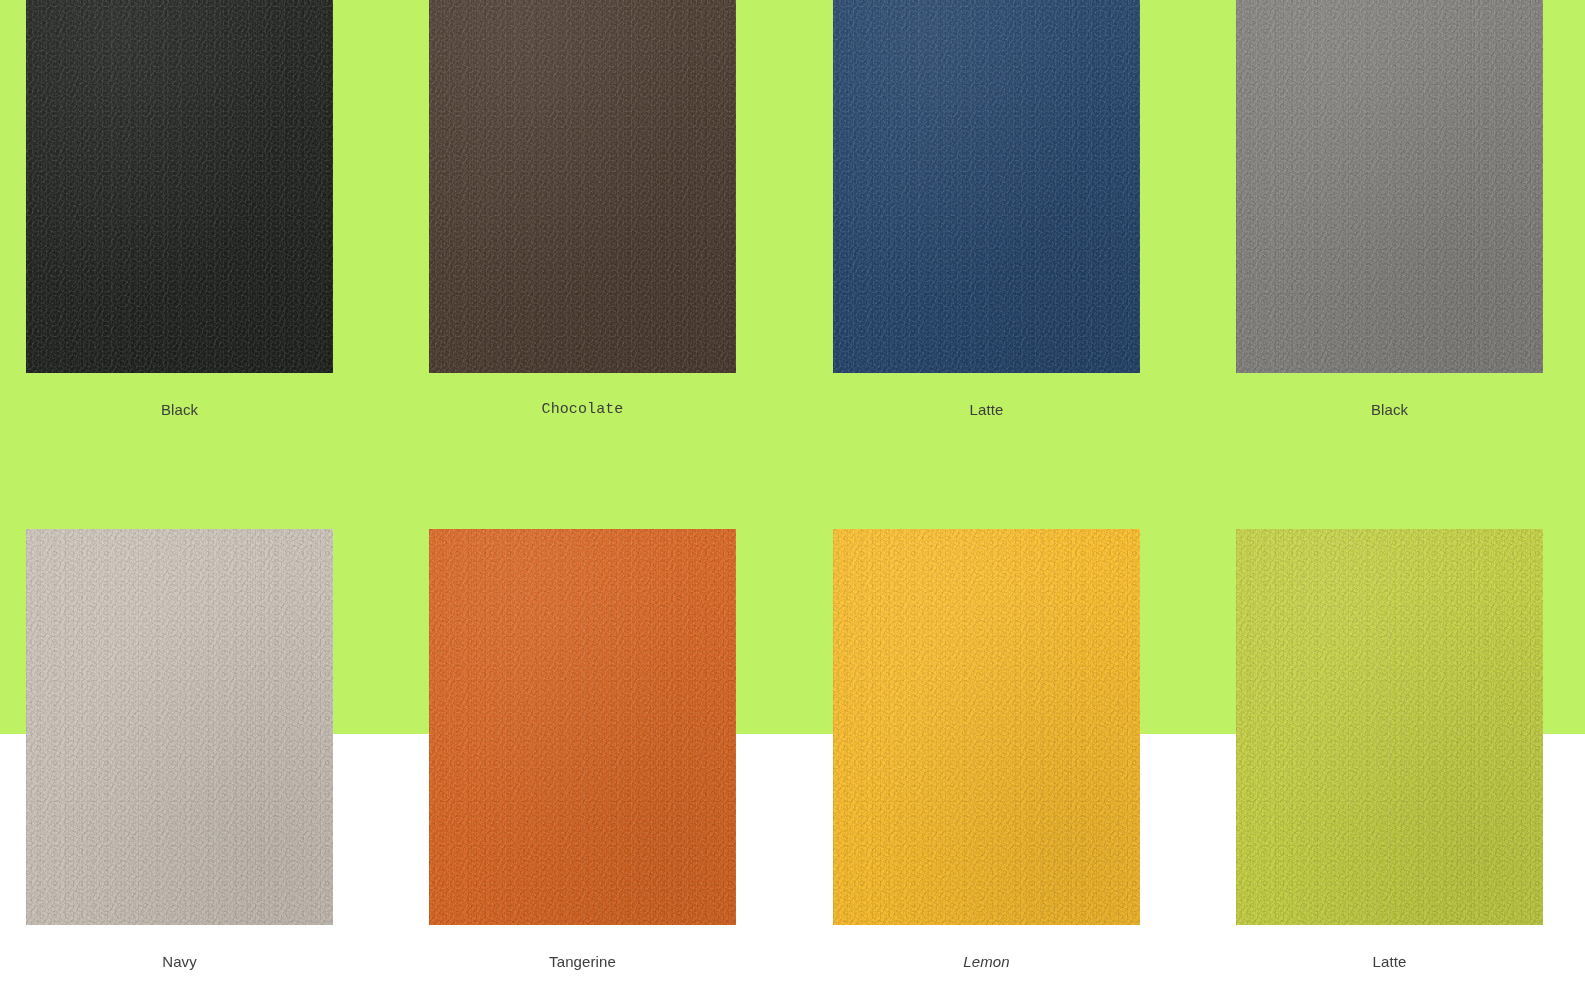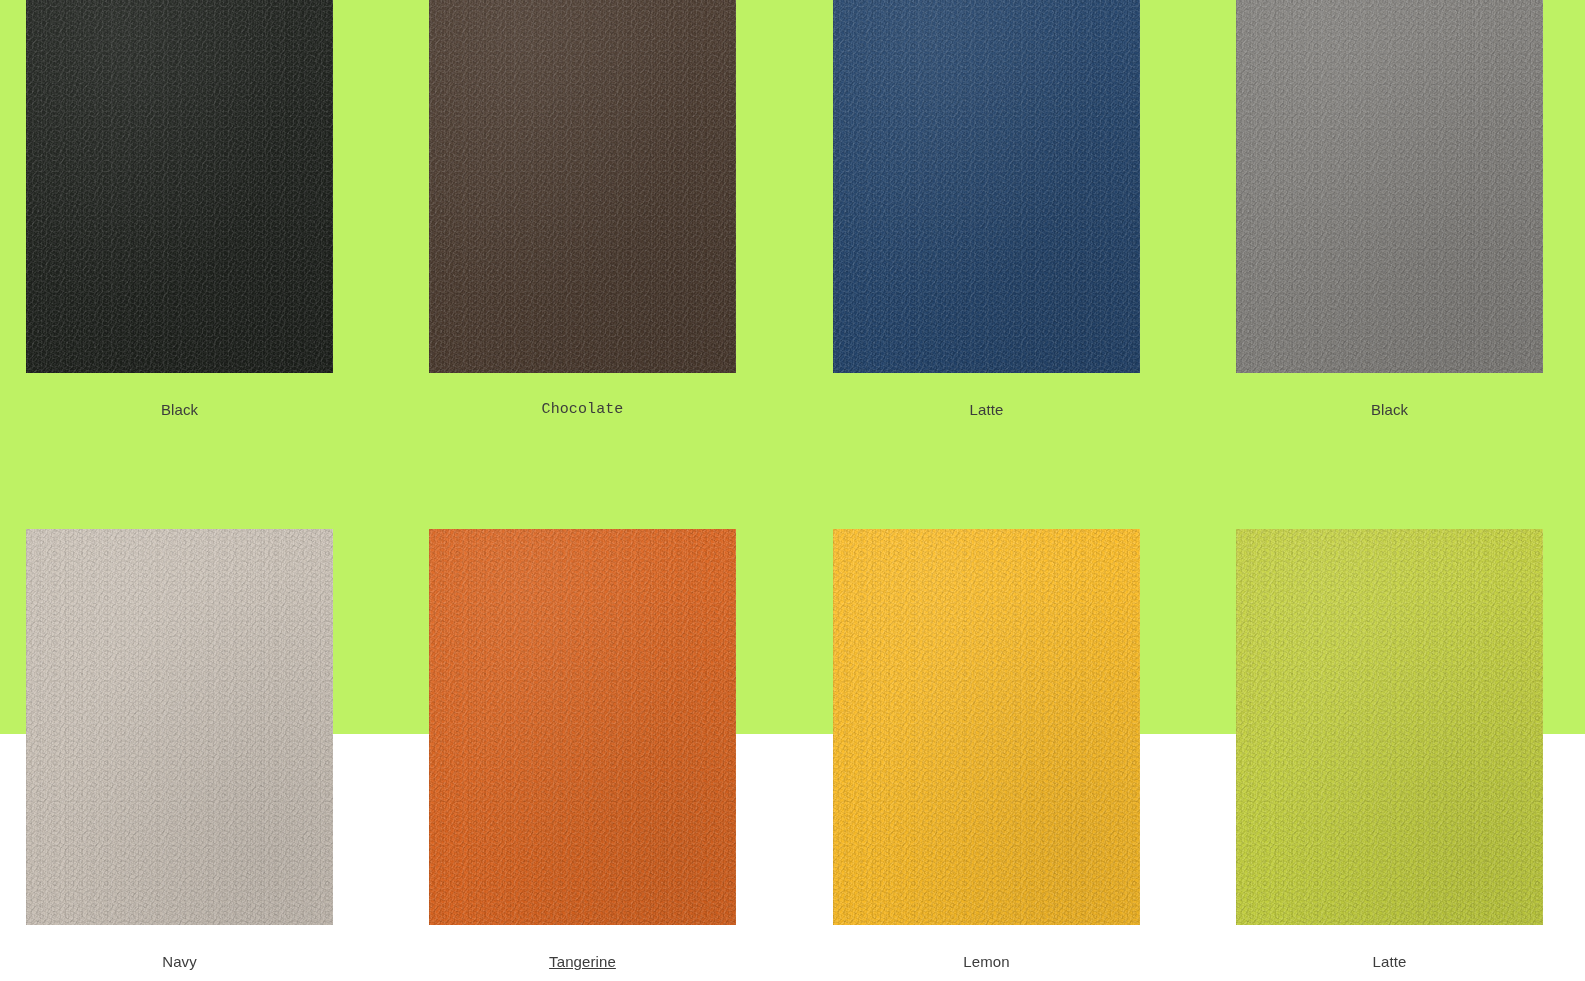--- a/index.html
+++ b/index.html
@@ -144,30 +144,30 @@
       </div>
       <div class="swatch-label" style="color: rgb(60, 60, 60);">Navy</div>
     </div>
 
     <div class="swatch-cell col-1">
       <div class="swatch-tile" style="background-color: rgb(221, 100, 31);">
         <div class="grain g1"></div>
         <div class="grain g2"></div>
         <div class="grain g3"></div>
       </div>
-      <div class="swatch-label" style="color: rgb(60, 60, 60); text-decoration: underline;">Tangerine</div>
+      <div class="swatch-label" style="color: rgb(60, 60, 60);">Tangerine</div>
     </div>
 
     <div class="swatch-cell col-2">
       <div class="swatch-tile" style="background-color: rgb(254, 190, 38);">
         <div class="grain g1"></div>
         <div class="grain g2"></div>
         <div class="grain g3"></div>
       </div>
-      <div class="swatch-label" style="color: rgb(60, 60, 60);">Lemon</div>
+      <div class="swatch-label" style="color: rgb(60, 60, 60); font-style: italic;">Lemon</div>
     </div>
 
     <div class="swatch-cell col-3">
       <div class="swatch-tile" style="background-color: rgb(198, 211, 63);">
         <div class="grain g1"></div>
         <div class="grain g2"></div>
         <div class="grain g3"></div>
       </div>
       <div class="swatch-label" style="color: rgb(60, 60, 60);">Latte</div>
     </div>

